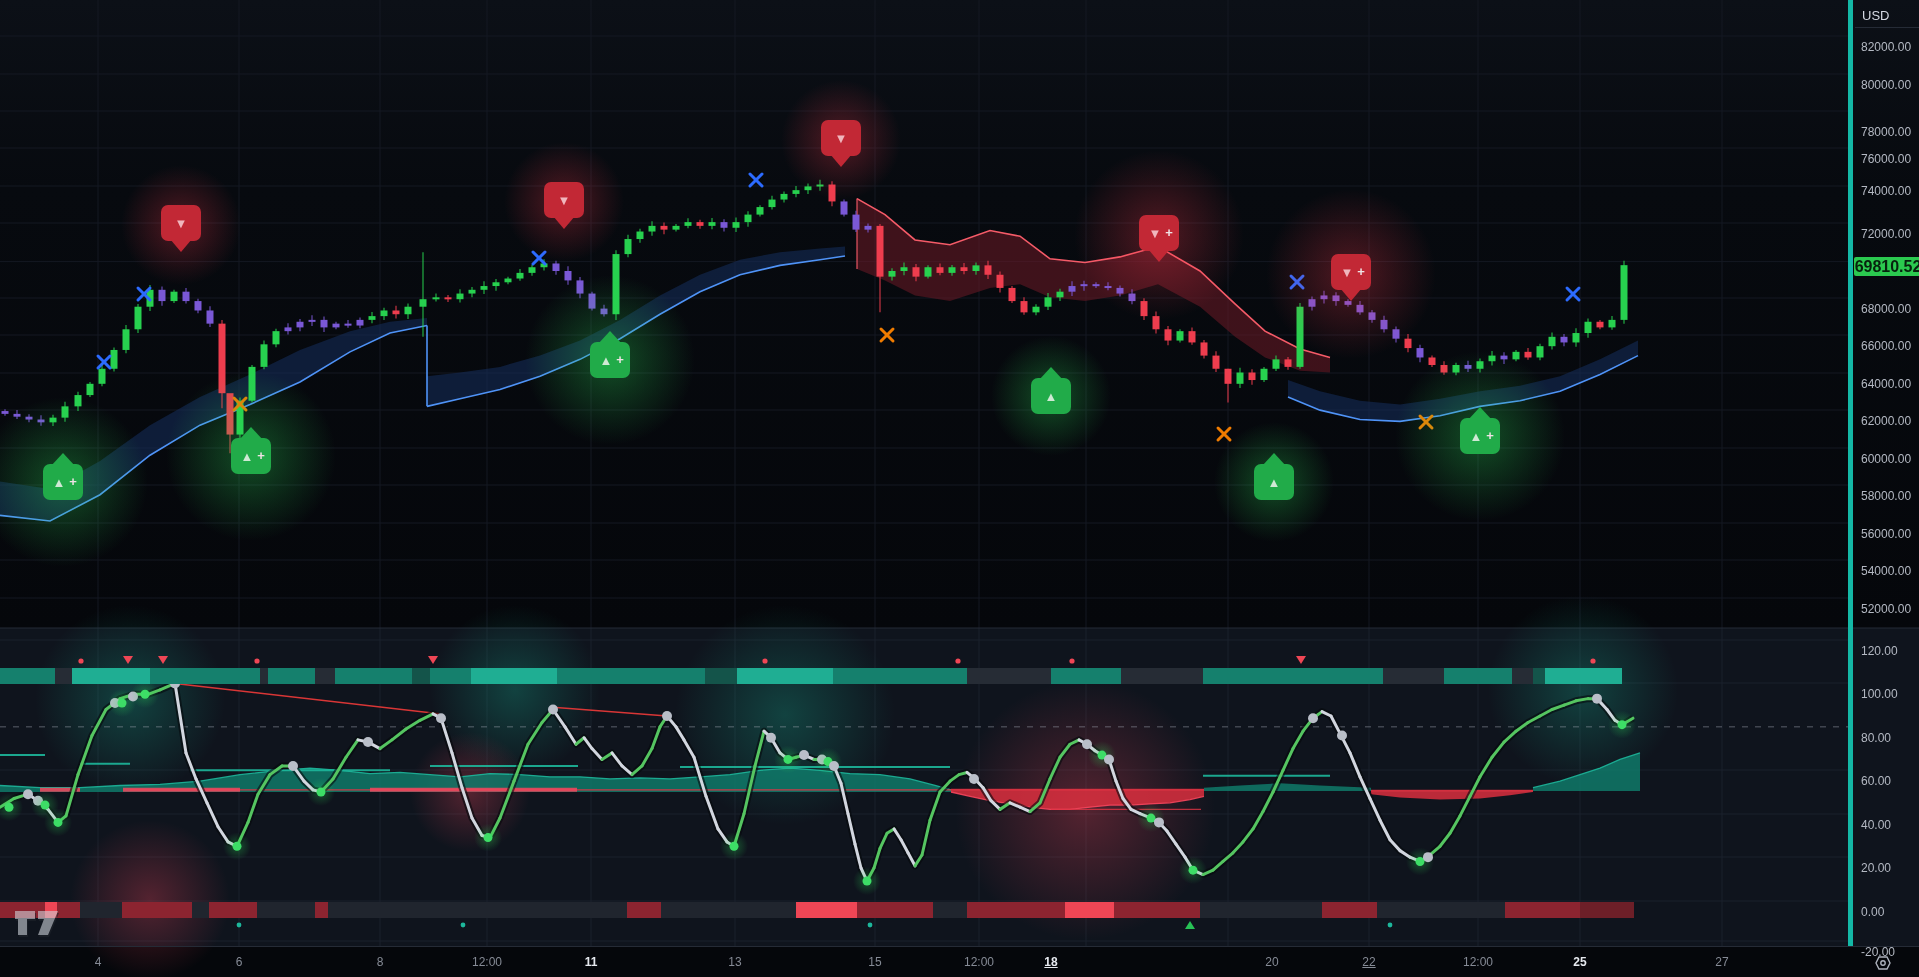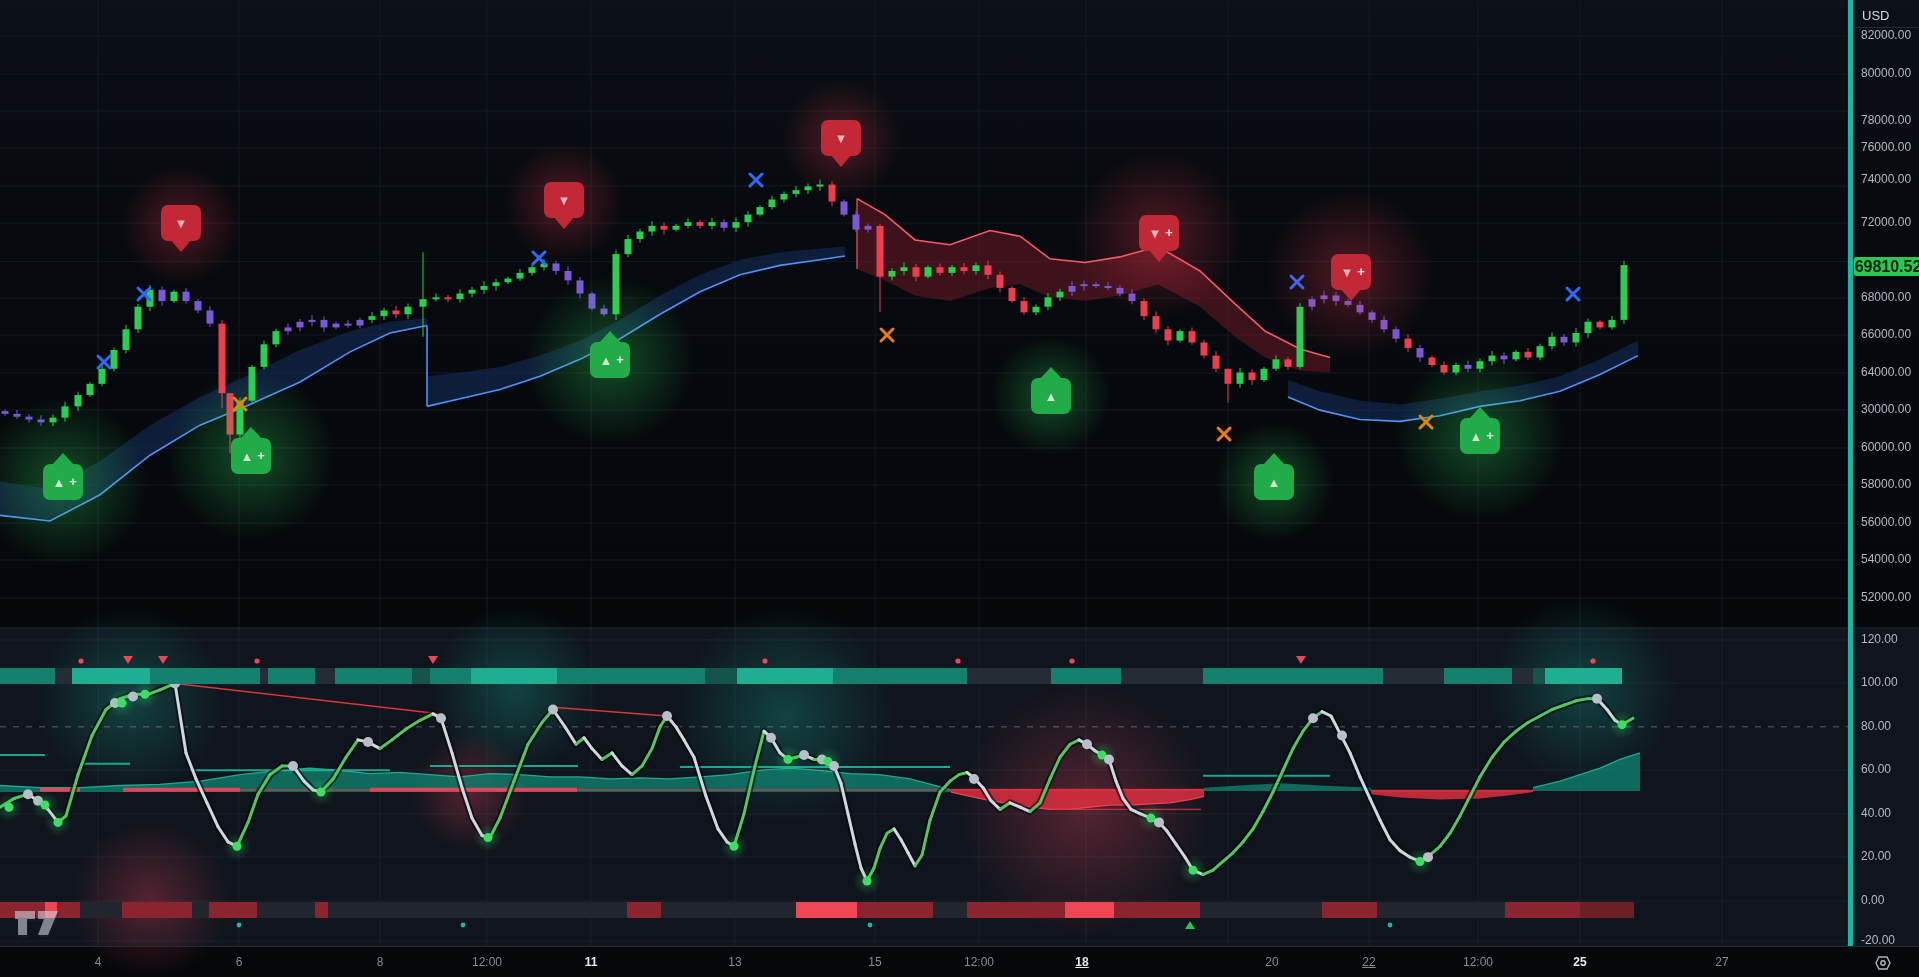--- a/index.html
+++ b/index.html
@@ -4,21 +4,21 @@
 <style>
   html,body{margin:0;padding:0;background:#000;}
   .root{position:relative;width:1919px;height:977px;overflow:hidden;background:#05070b;
         font-family:"Liberation Sans",sans-serif;-webkit-font-smoothing:antialiased;}
   #chart-svg{position:absolute;left:0;top:0;}
   .right-axis{position:absolute;left:1848px;top:0;width:71px;height:946px;border-left:5px solid #14b8a6;}
   .usd-btn{position:absolute;left:2px;top:3px;width:64px;height:24px;display:flex;align-items:center;
            justify-content:space-between;padding:0 7px;color:#d4d8e2;font-size:13px;
            border-bottom:1px solid #252b36;cursor:pointer;}
   .usd-btn .chev{font-size:10px;color:#8b919e;}
-  .tick{position:absolute;left:8px;color:#b4b9c3;font-size:12px;white-space:nowrap;}
+  .tick{position:absolute;left:8px;color:#b4b9c3;font-size:12px;white-space:nowrap;margin-top:12px;}
   .price-badge{position:absolute;left:1px;width:68px;height:19px;border-radius:2px;
                display:flex;align-items:center;justify-content:center;
                font-size:16px;font-weight:bold;color:#07220e;}
   .time-axis{position:absolute;left:0;top:946px;width:1919px;height:31px;border-top:1px solid #252b36;}
   .t-tick{position:absolute;top:8px;transform:translateX(-50%);color:#868b96;font-size:12px;}
   .t-tick.major{color:#e6e9ef;font-weight:bold;}
   .gear{position:absolute;left:1866px;top:952px;width:34px;height:22px;display:flex;
         align-items:center;justify-content:center;cursor:pointer;}
   .wm{position:absolute;left:14px;top:905px;opacity:.75;}
 </style>
@@ -829,21 +829,21 @@
     <div id="price-ticks">
         <div class="tick" style="top: 28px;">82000.00</div>
         <div class="tick" style="top: 66px;">80000.00</div>
         <div class="tick" style="top: 113px;">78000.00</div>
         <div class="tick" style="top: 140px;">76000.00</div>
         <div class="tick" style="top: 172px;">74000.00</div>
         <div class="tick" style="top: 215px;">72000.00</div>
         <div class="tick" style="top: 290px;">68000.00</div>
         <div class="tick" style="top: 327px;">66000.00</div>
         <div class="tick" style="top: 365px;">64000.00</div>
-        <div class="tick" style="top: 402px;">30000.00</div>
+        <div class="tick" style="top: 402px;">62000.00</div>
         <div class="tick" style="top: 440px;">60000.00</div>
         <div class="tick" style="top: 477px;">58000.00</div>
         <div class="tick" style="top: 515px;">56000.00</div>
         <div class="tick" style="top: 552px;">54000.00</div>
         <div class="tick" style="top: 590px;">52000.00</div>
         <div class="tick" style="top: 632px;">120.00</div>
         <div class="tick" style="top: 675px;">100.00</div>
         <div class="tick" style="top: 719px;">80.00</div>
         <div class="tick" style="top: 762px;">60.00</div>
         <div class="tick" style="top: 806px;">40.00</div>
@@ -859,21 +859,21 @@
   <div class="time-axis">
     <div id="time-ticks">
         <div class="t-tick" style="left: 98px;">4</div>
         <div class="t-tick" style="left: 239px;">6</div>
         <div class="t-tick" style="left: 380px;">8</div>
         <div class="t-tick" style="left: 487px;">12:00</div>
         <div class="t-tick major" style="left: 591px; text-align: right;">11</div>
         <div class="t-tick" style="left: 735px;">13</div>
         <div class="t-tick" style="left: 875px;">15</div>
         <div class="t-tick" style="left: 979px;">12:00</div>
-        <div class="t-tick major" style="left: 1082px; text-decoration: underline;">18</div>
+        <div class="t-tick major" style="left: 1051px; text-decoration: underline;">18</div>
         <div class="t-tick" style="left: 1228px; margin-left: 44px;">20</div>
         <div class="t-tick" style="left: 1369px; text-decoration: underline;">22</div>
         <div class="t-tick" style="left: 1478px;">12:00</div>
         <div class="t-tick major" style="left: 1580px;">25</div>
         <div class="t-tick" style="left: 1722px;">27</div>
       </div>
   </div>
 
   <div class="gear">
     <svg width="20" height="20" viewBox="0 0 20 20">

